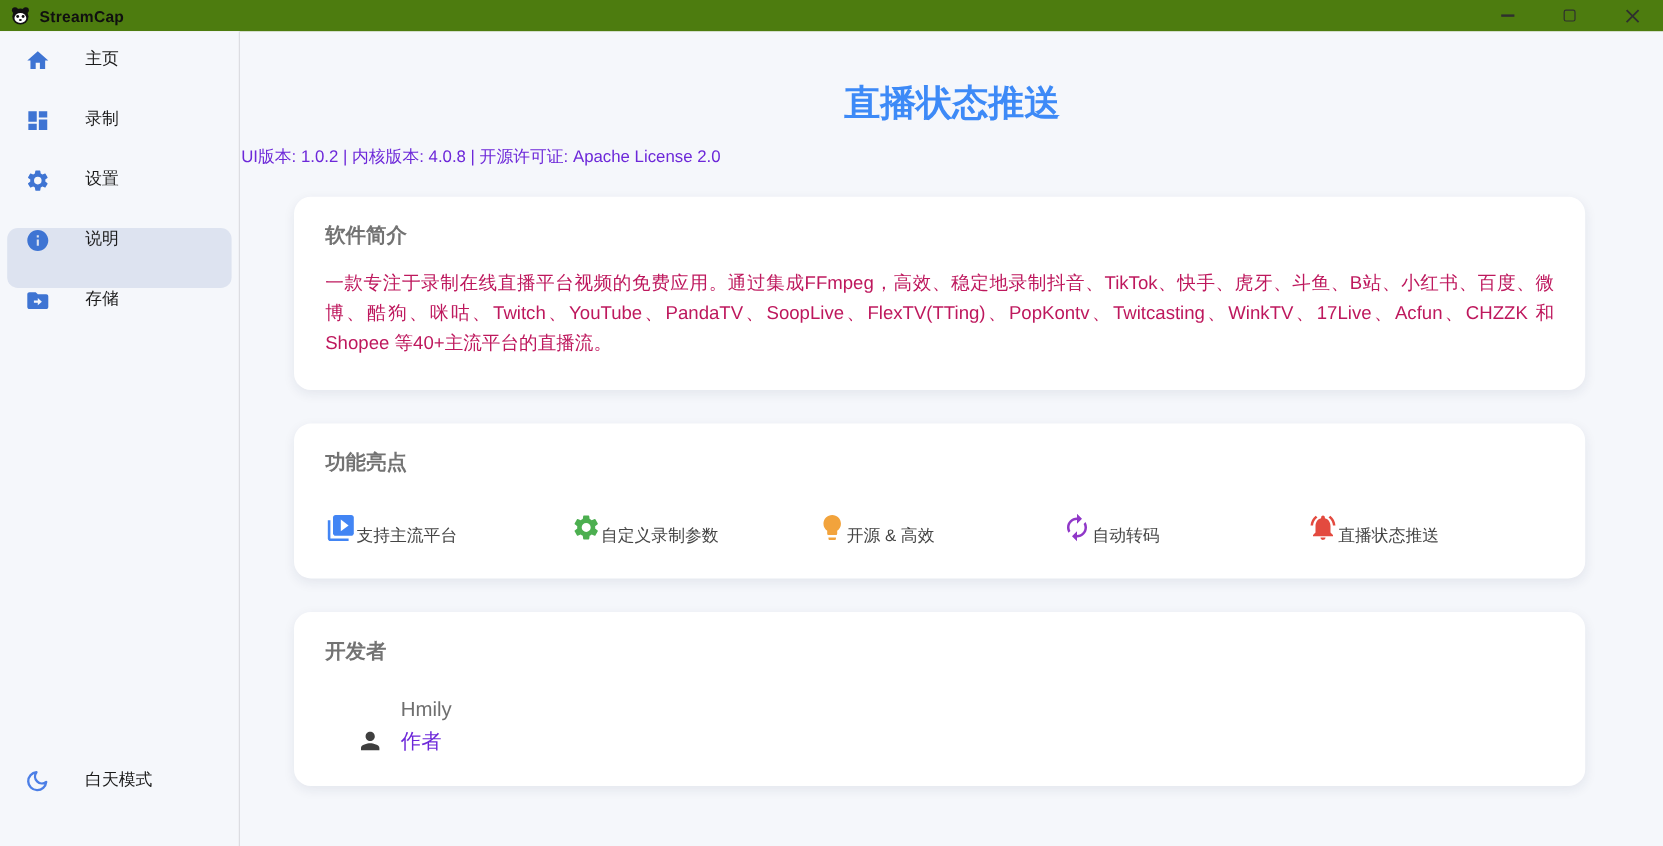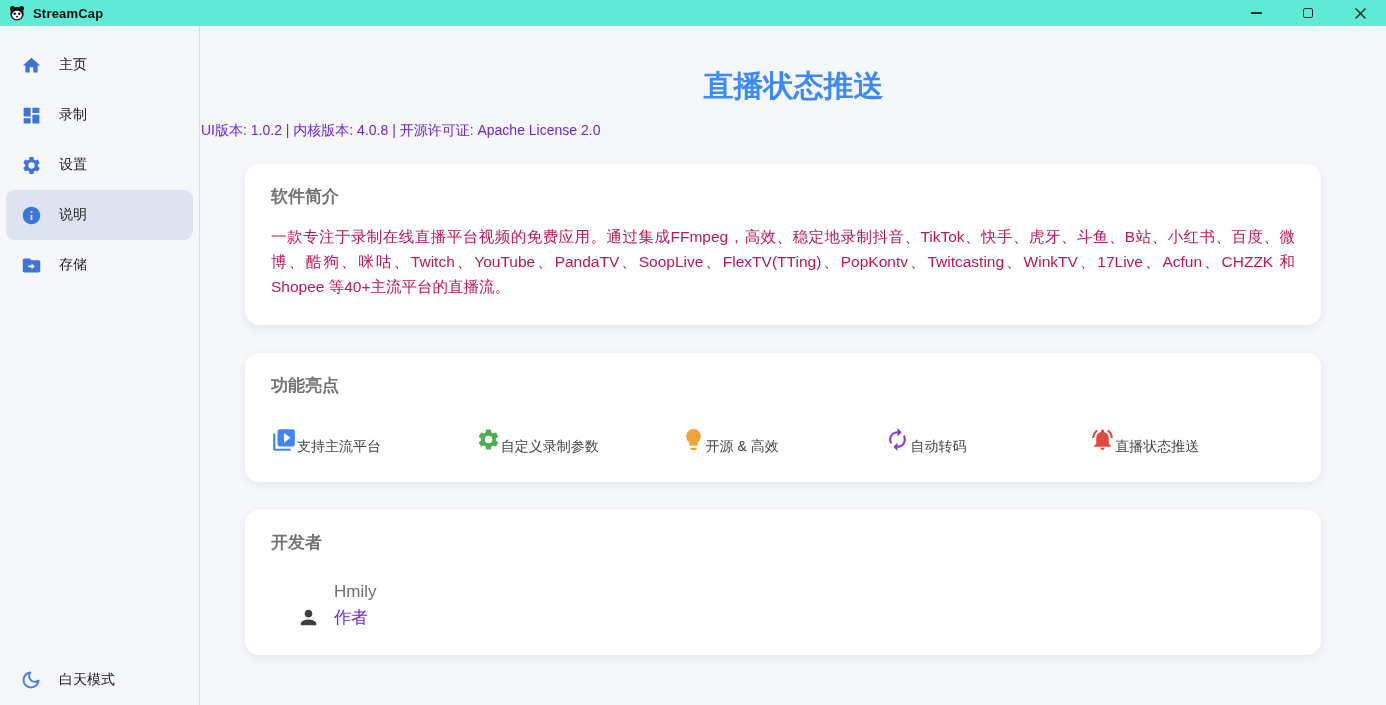--- a/index.html
+++ b/index.html
@@ -7,46 +7,46 @@
     width: 1386px; height: 705px; overflow: hidden;
     font-family: "Liberation Sans", "DejaVu Sans", sans-serif;
     background: #f5f7fb; color: #1f1f1f;
   }
   .window { position: relative; width: 1386px; height: 705px; }
 
   
   .titlebar {
     position: absolute; top: 0; left: 0; right: 0; height: 26px;
     display: flex; align-items: center; padding-left: 8px;
-    background: #5eead4;
+    background: #4d7c0f;
   }
   .logo { display: inline-flex; margin-right: 7px; }
   .app-title { font-size: 13px; font-weight: 700; color: #101010; letter-spacing: .2px; }
   .controls { position: absolute; right: 0; top: 0; height: 26px; display: flex; }
   .ctrl {
     width: 52px; height: 26px; border: none; background: transparent; cursor: pointer;
     display: flex; align-items: center; justify-content: center;
   }
   .glyph-min { width: 11px; height: 2px; background: #2f2f2f; display: block; }
   .glyph-max { width: 10px; height: 10px; border: 1.5px solid #2f2f2f; border-radius: 2px; display: block; }
 
   
   .sidebar {
     position: absolute; top: 26px; left: 0; bottom: 0; width: 200px;
     border-right: 1px solid #dcdde2; padding-top: 14px; background: #f5f7fb;
   }
   .nav-item {
     height: 50px; margin: 0 6px; border-radius: 9px;
-    display: flex; align-items: center; padding: 0 14px; cursor: pointer;
+    display: flex; padding: 0 14px; cursor: pointer; gap: 12px;
   }
   .nav-item.selected { background: #dde3f0; }
   .nav-icon { width: 22px; display: inline-flex; justify-content: center; }
   .nav-label { margin-left: 17px; font-size: 14px; color: #1b1b1b; }
   .sidebar-footer {
-    position: absolute; bottom: 0; left: 0; width: 100%;
+    position: absolute; bottom: 14px; left: 0; width: 100%;
   }
 
   
   .content {
     position: absolute; top: 26px; left: 201px; right: 0; bottom: 0;
     overflow: hidden;
   }
   .page-title {
     margin-top: 40px; text-align: center;
     font-size: 30px; font-weight: 700; color: #3d8af7;

